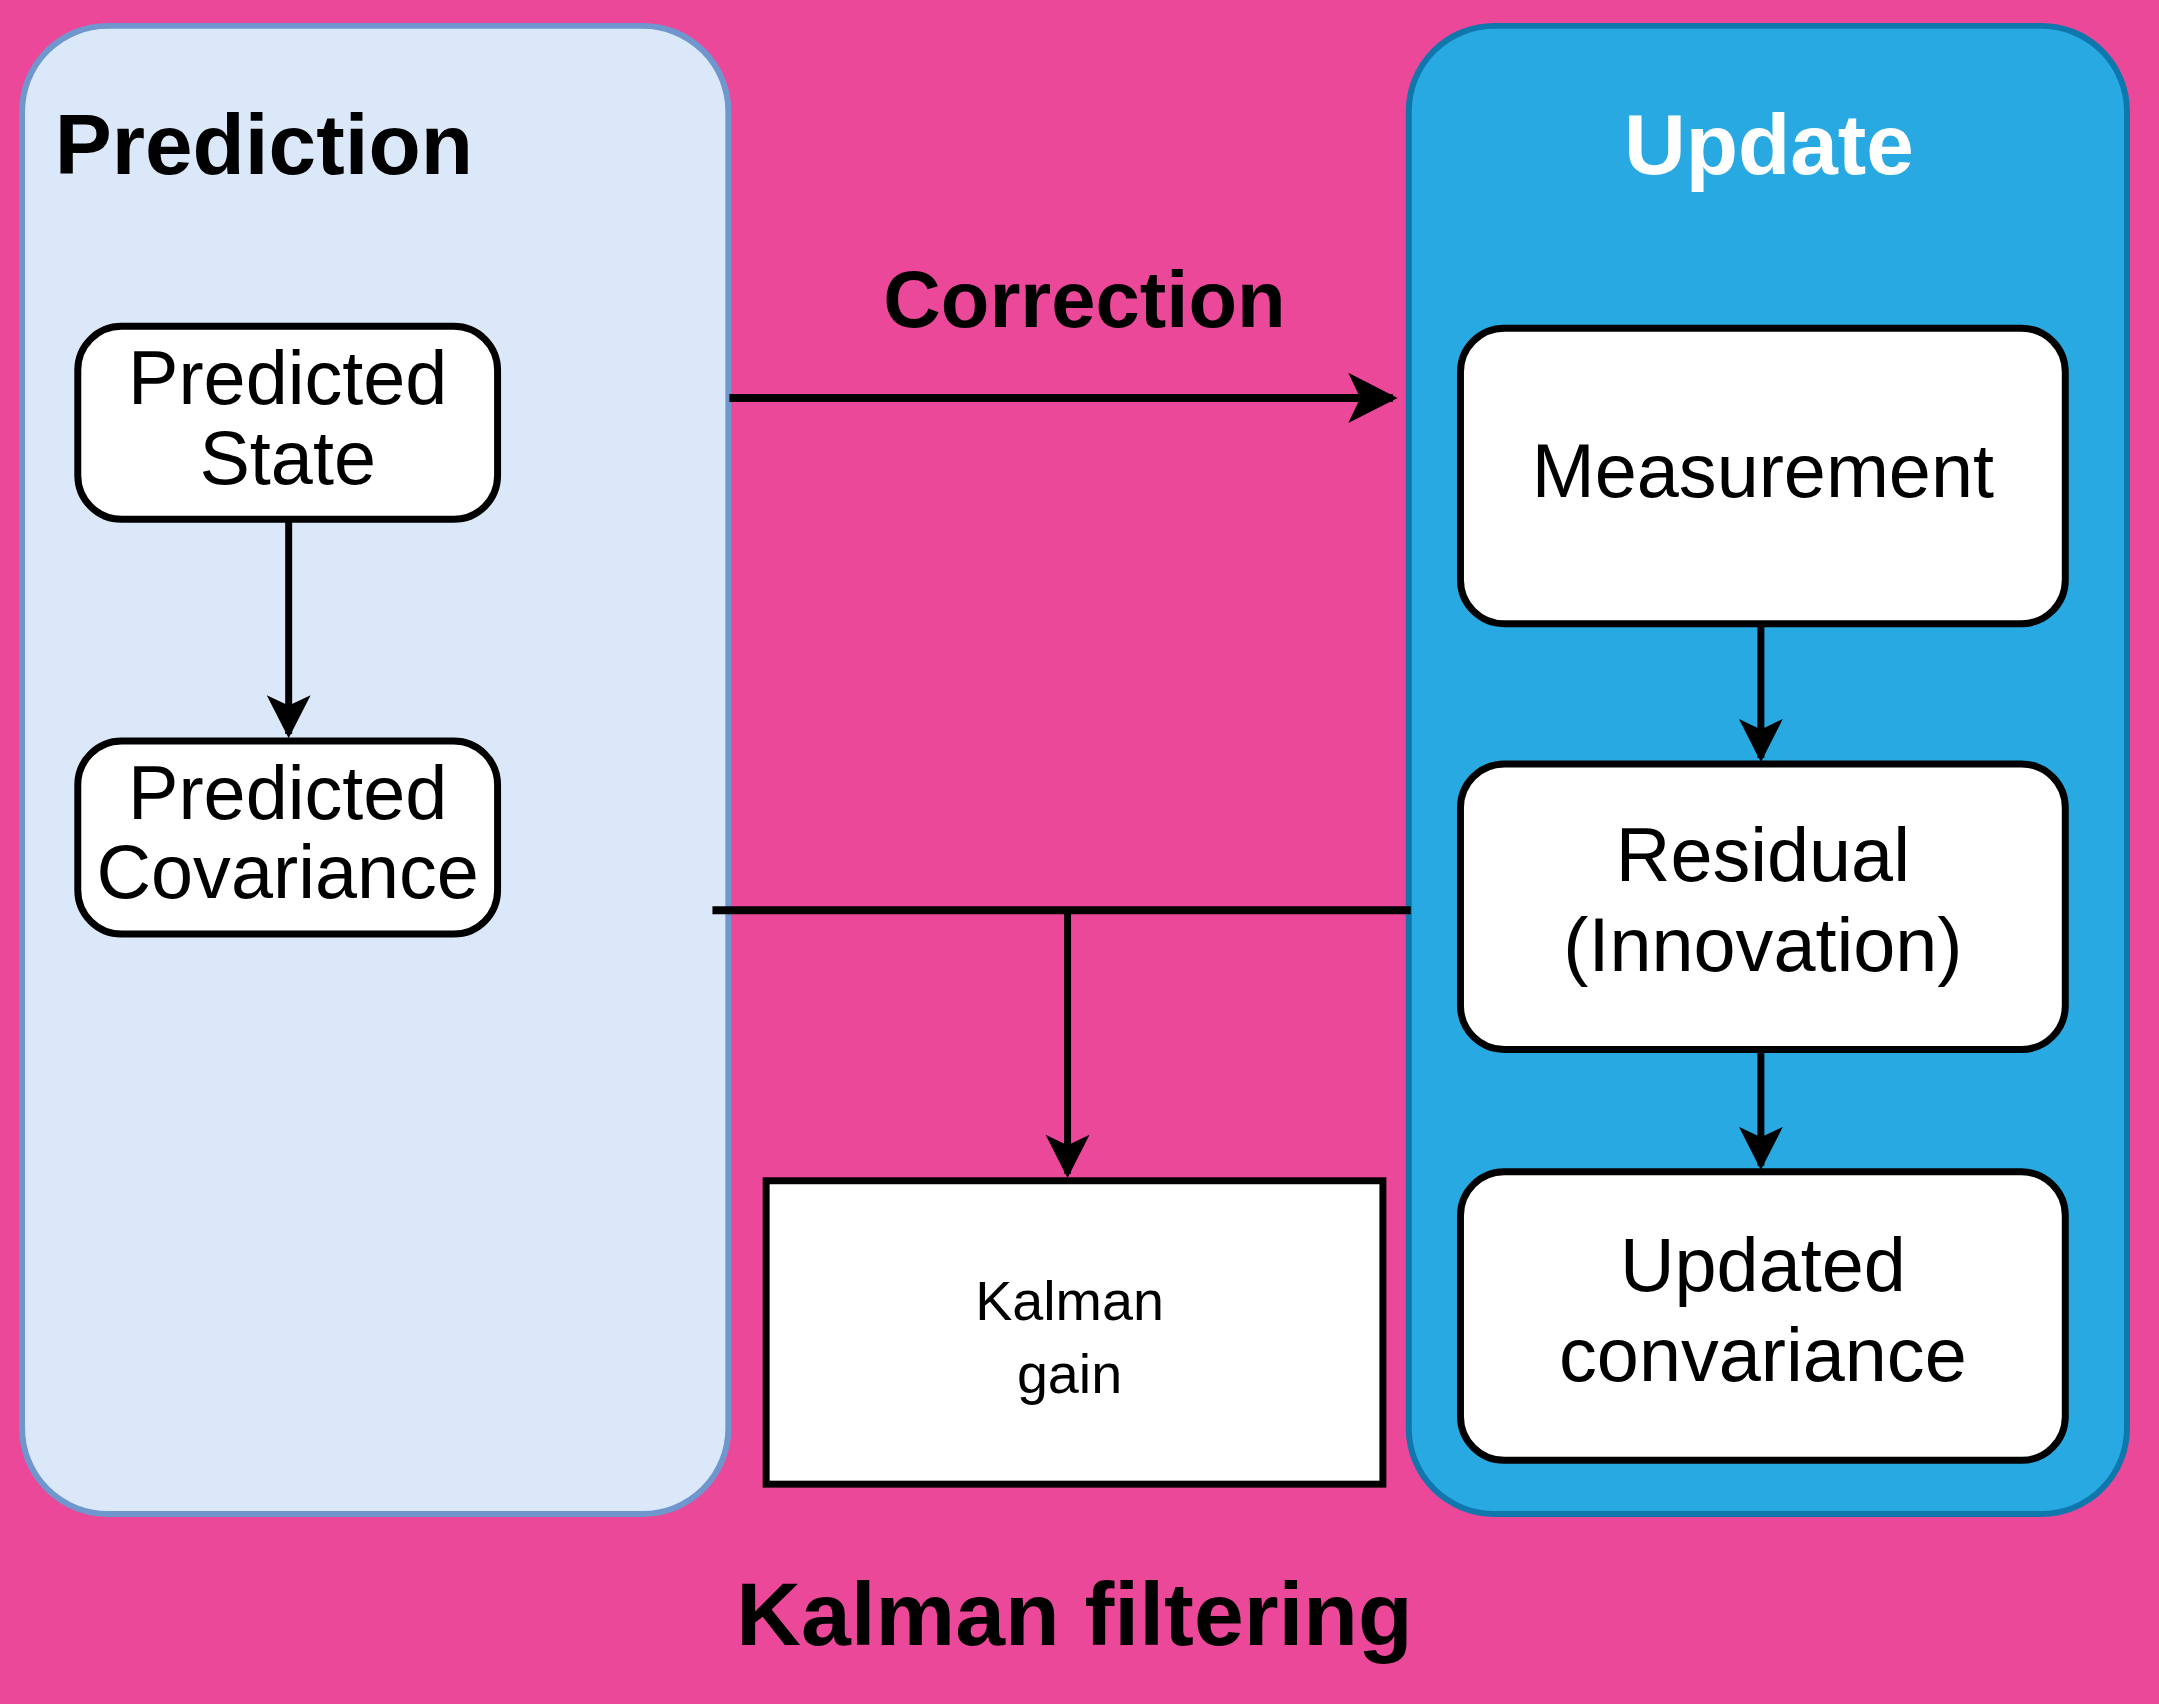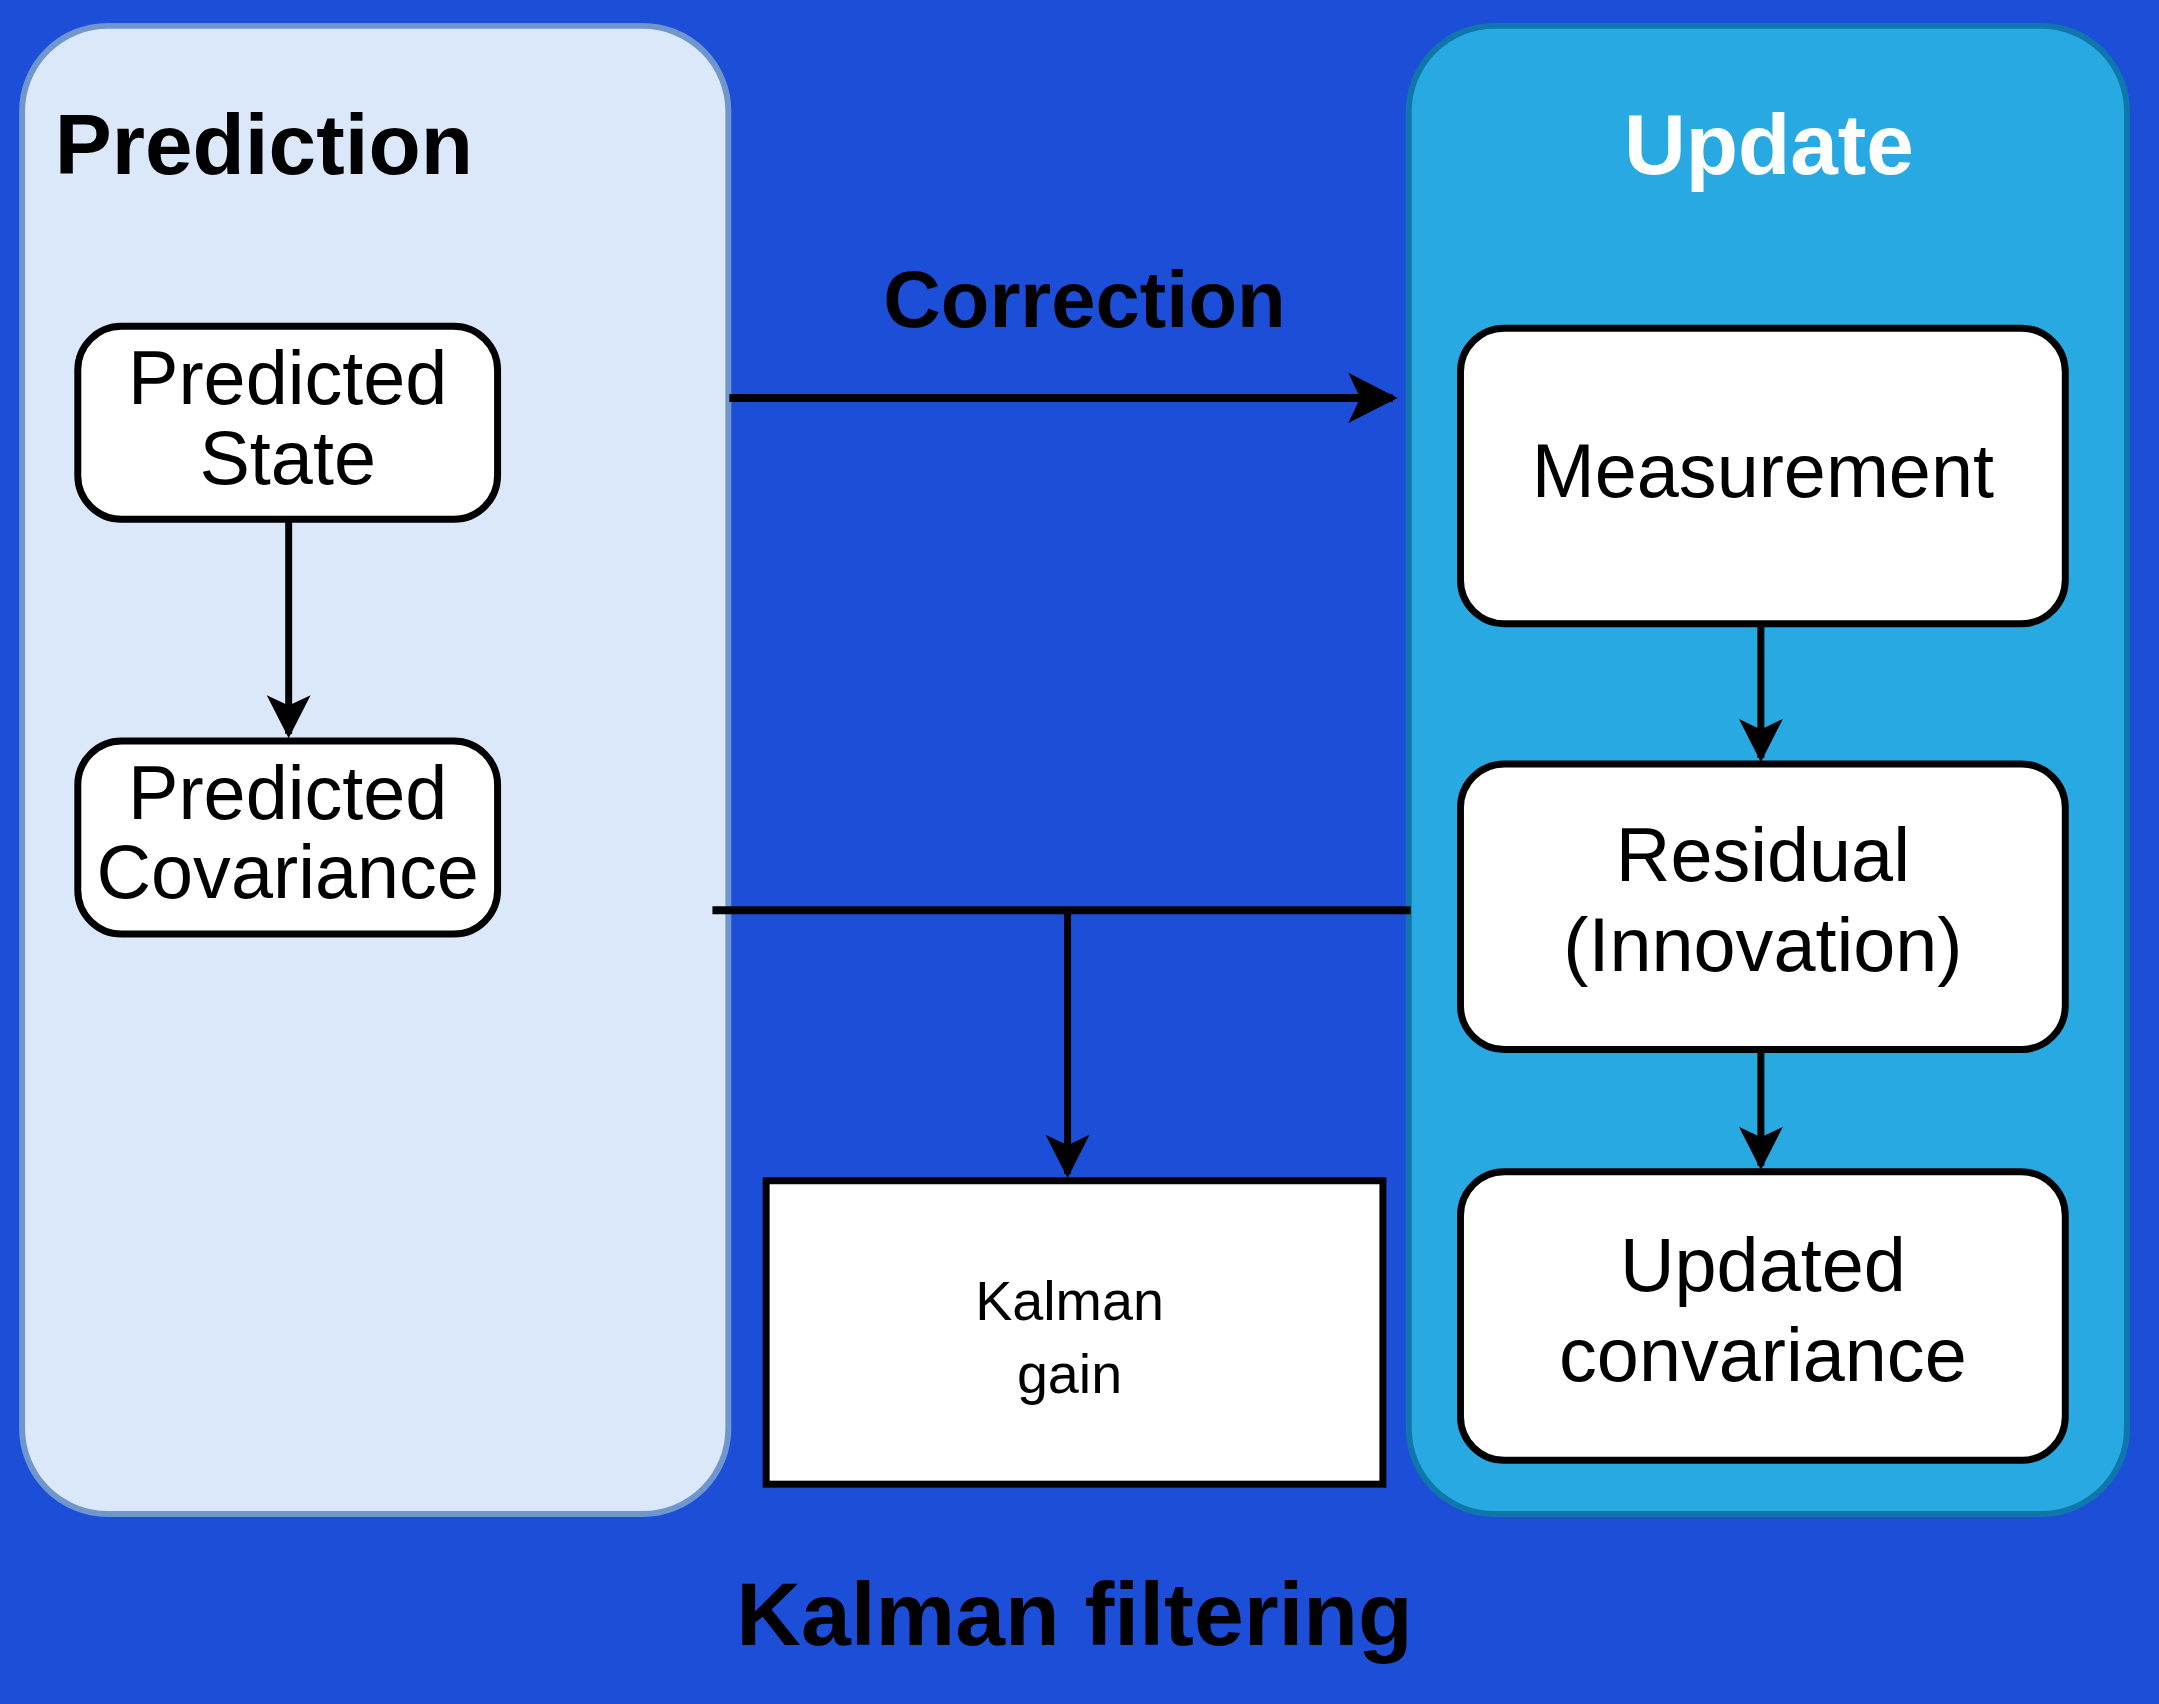--- a/index.html
+++ b/index.html
@@ -8,21 +8,21 @@
     padding: 0;
     background: #ffffff;
   }
   body {
     font-family: "Liberation Sans", sans-serif;
   }
   #canvas {
     position: relative;
     width: 2159px;
     height: 1704px;
-    background: #1d4ed8;
+    background: #ec4899;
     overflow: hidden;
   }
   svg.diagram {
     position: absolute;
     top: 0;
     left: 0;
     width: 2159px;
     height: 1704px;
     display: block;
   }

